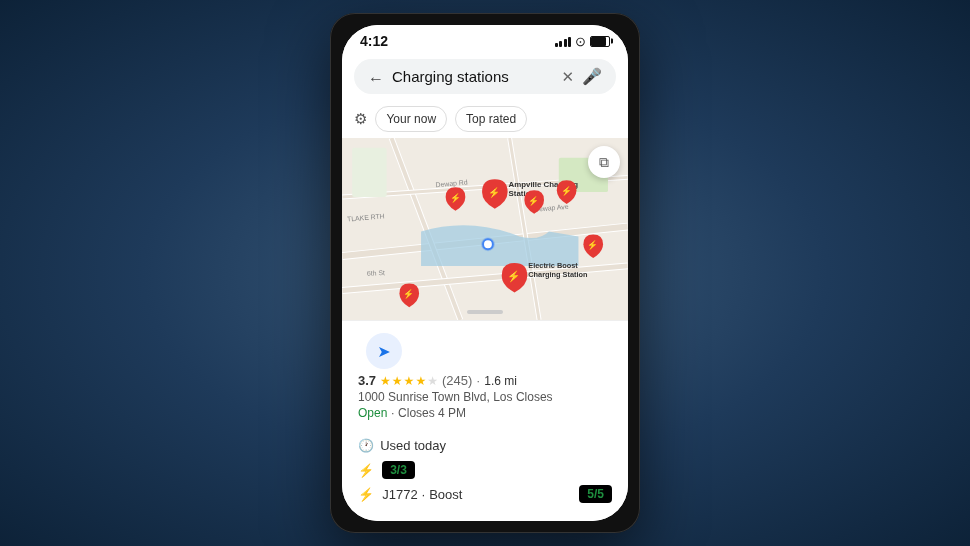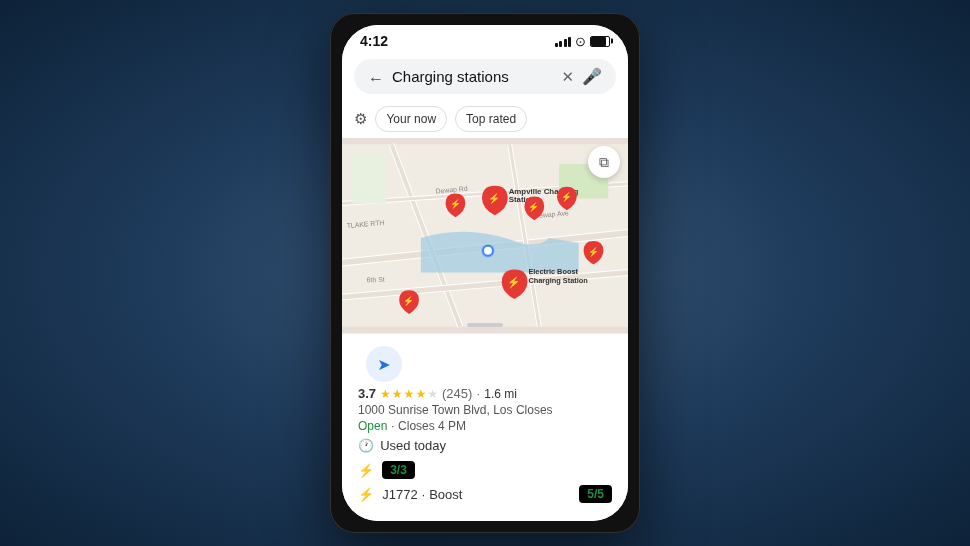--- a/index.html
+++ b/index.html
@@ -267,21 +267,21 @@
       color: #333;
     }
     .address {
       font-size: 12px;
       color: #555;
       margin-bottom: 2px;
     }
     .open-status {
       font-size: 12px;
       color: #1e8e3e;
-      margin-bottom: 5px;
+      margin-bottom: 18px;
     }
     .open-status .closes {
       color: #555;
     }
     .used-today-row {
       display: flex;
       align-items: center;
       gap: 6px;
       margin-bottom: 8px;
     }

